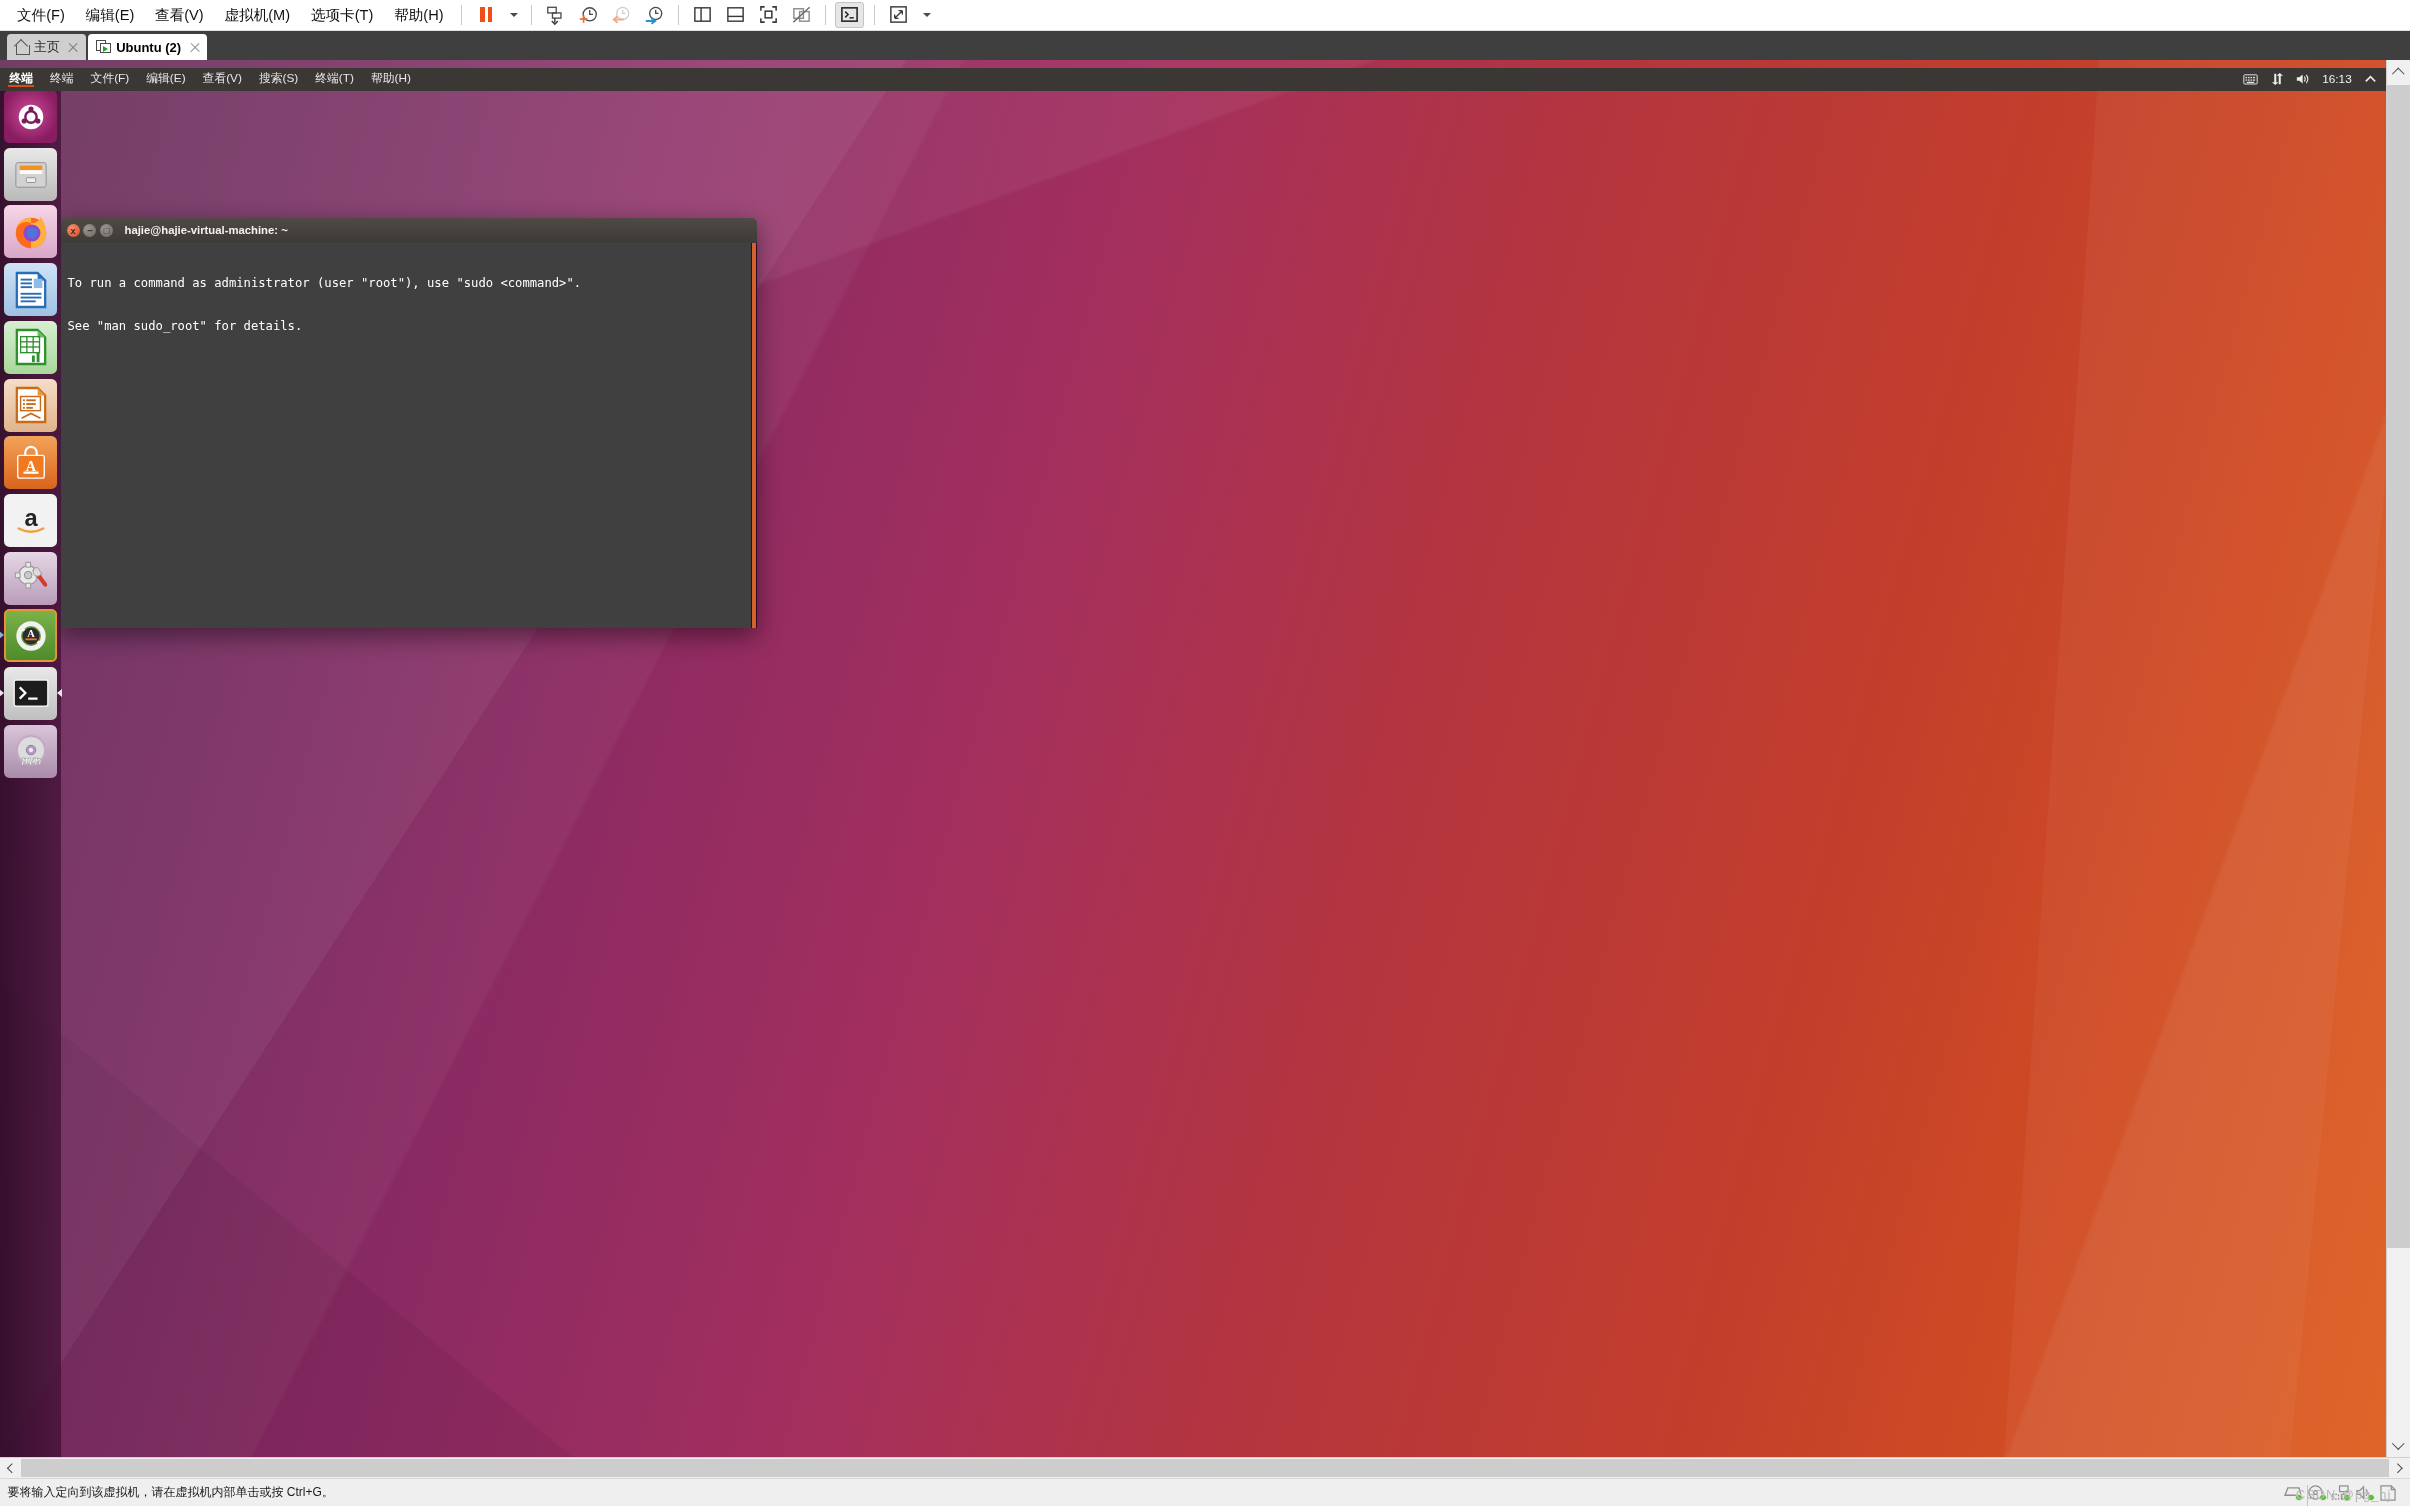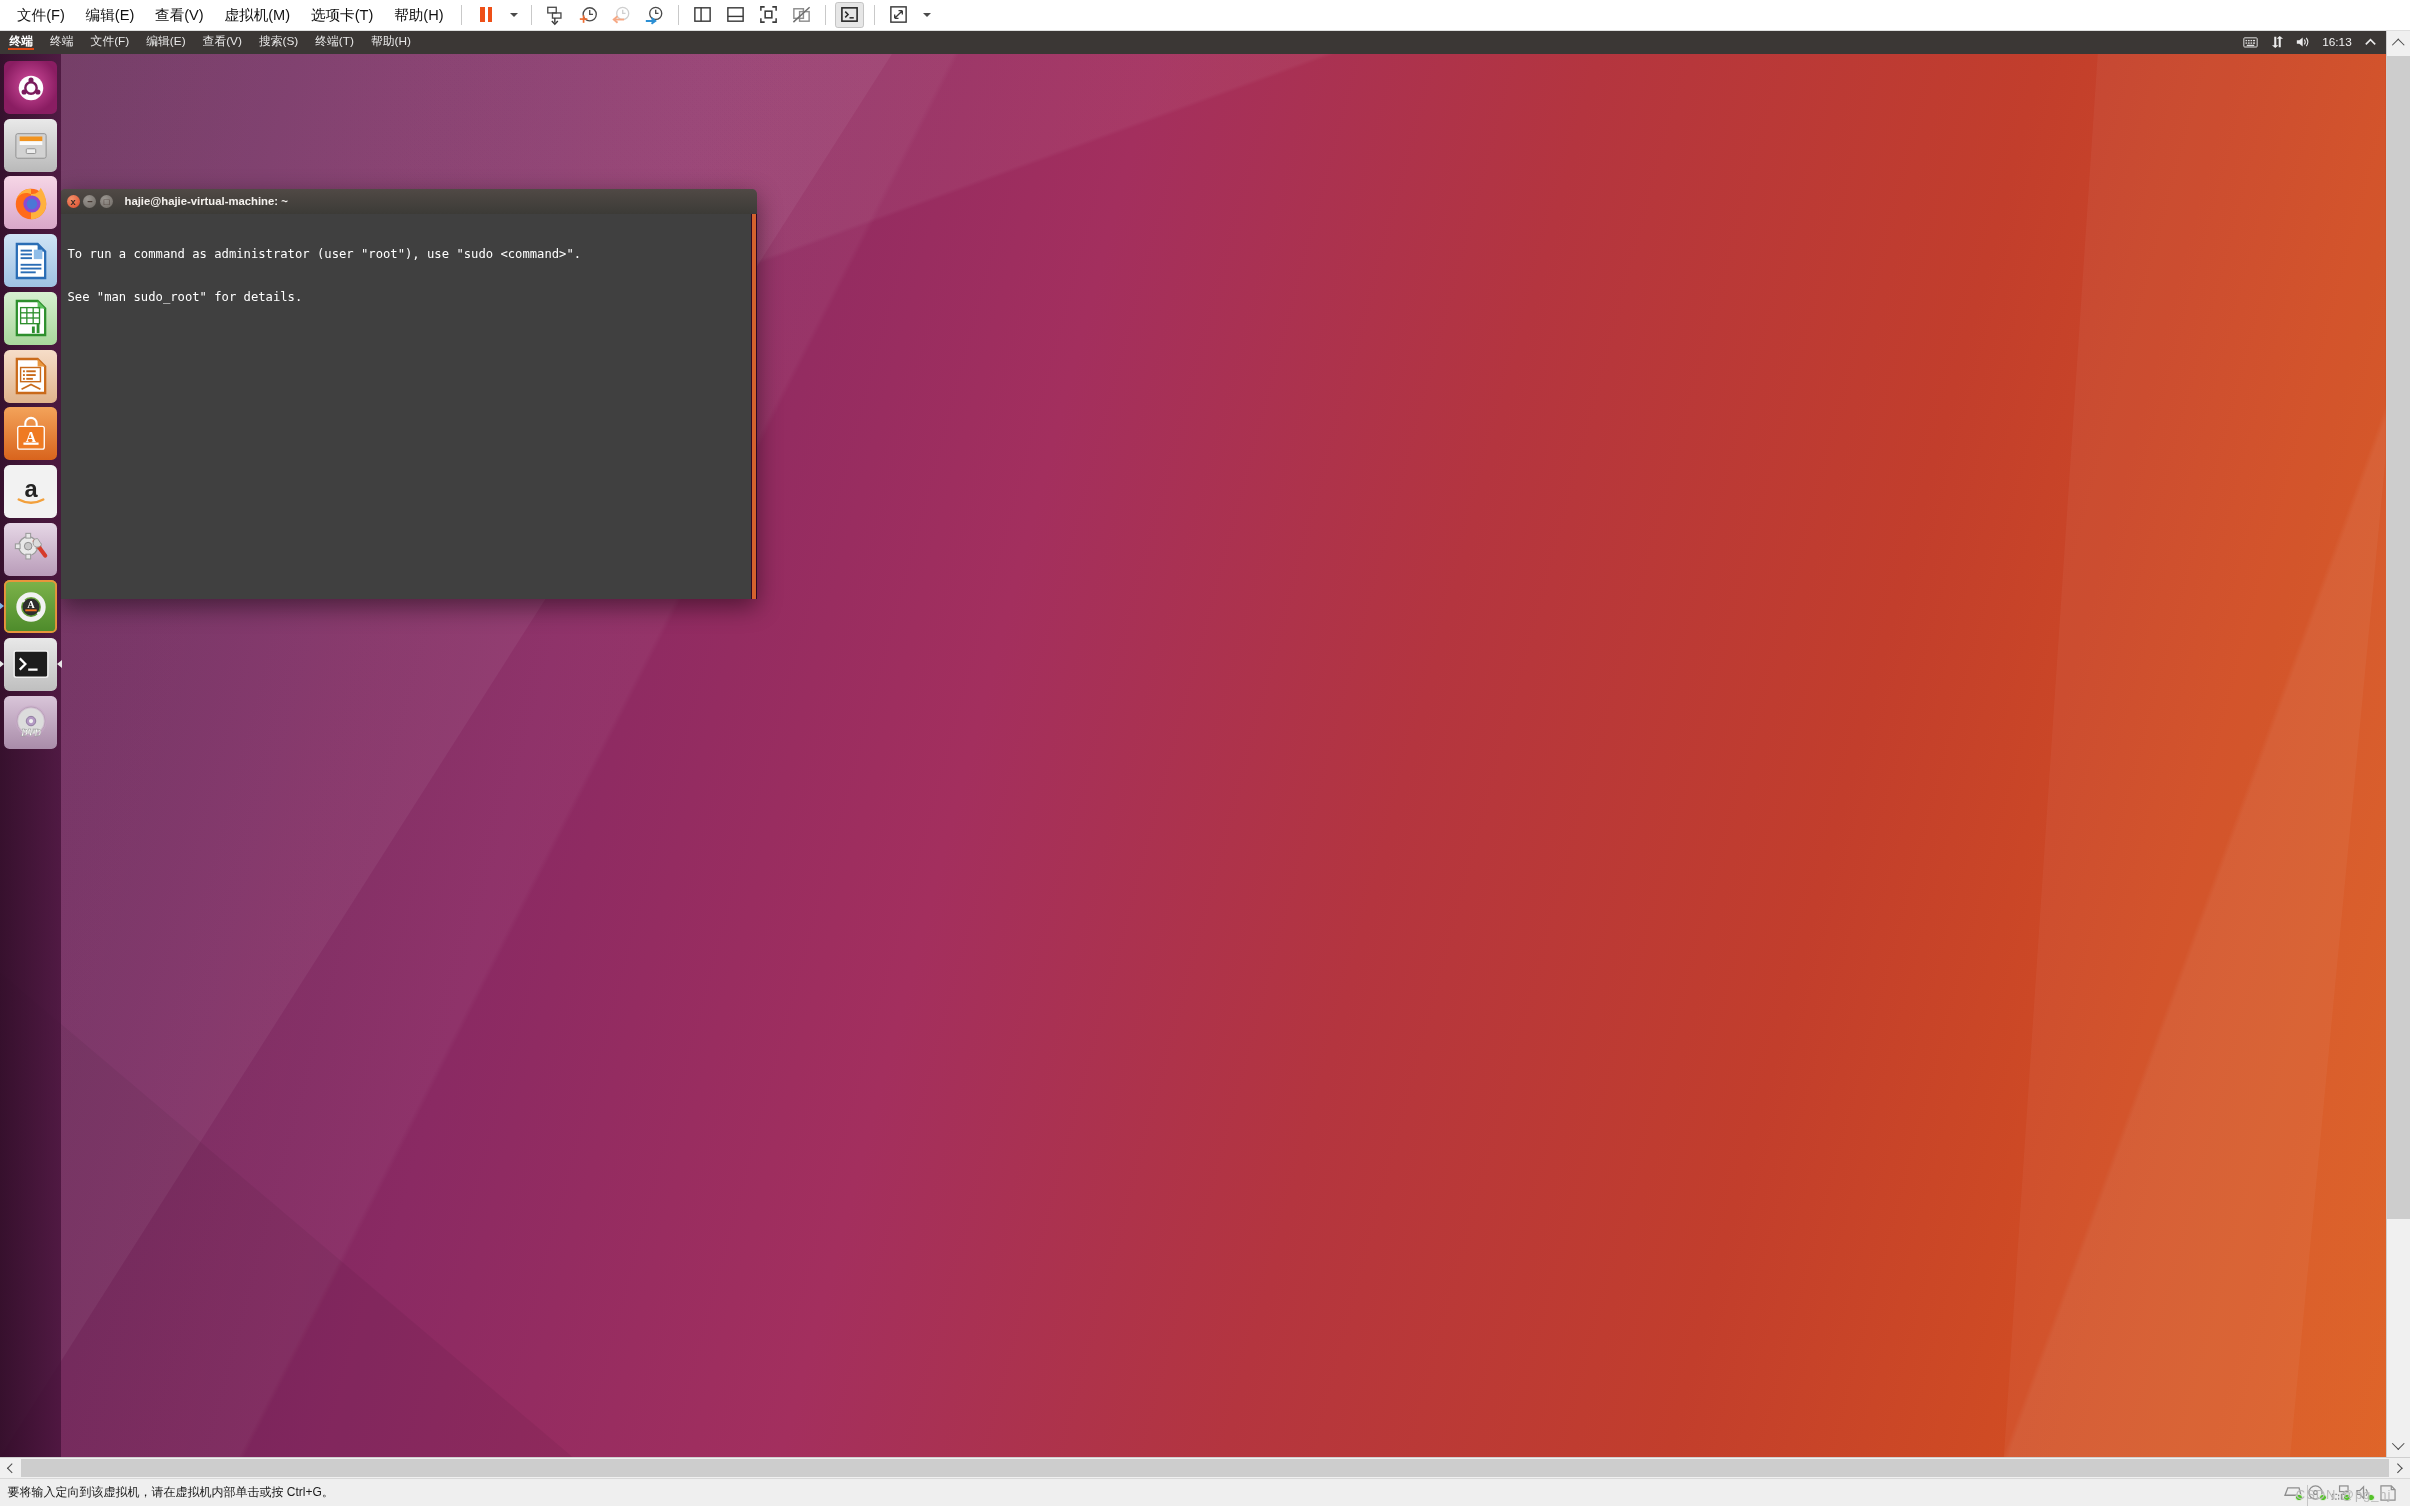--- a/index.html
+++ b/index.html
@@ -113,21 +113,21 @@
   .wp-facet1 { position:absolute; left:0; top:0; width:100%; height:100%;
       background:linear-gradient(to bottom right, rgba(255,255,255,0.055) 0%, rgba(255,255,255,0.055) 50%, rgba(0,0,0,0) 50.2%);
       clip-path:polygon(0% 0%, 38% 0%, 0% 100%); }
   .wp-facet2 { position:absolute; inset:0;
       background:rgba(255,255,255,0.045);
       clip-path:polygon(88% 0%, 100% 0%, 100% 30%, 96% 100%, 84% 100%); }
   .wp-facet3 { position:absolute; inset:0; background:rgba(0,0,0,0.05);
       clip-path:polygon(0% 66%, 24% 100%, 0% 100%); }
 
   
-  .upanel { position:absolute; left:0; top:0; right:0; height:22.6px; background:#3b3735;
+  .upanel { position:absolute; left:0; top:8px; right:0; height:22.6px; background:#3b3735;
             display:flex; align-items:center; z-index:20; }
   .upanel-app { color:#fff; font-size:11.8px; font-weight:bold; padding:0 8.5px 0 9.4px; position:relative;}
   .upanel-app::after{content:"";position:absolute;left:7.5px;right:7.5px;bottom:0;height:1.9px;background:#dd4814;}
   .upanel-menu { color:#e8e8e8; font-size:11.8px; padding:0 8.5px; white-space:nowrap;}
   .upanel-right { margin-left:auto; display:flex; align-items:center; gap:11.3px; padding-right:7.5px;}
   .uclock { color:#f2f2f2; font-size:11.8px; }
   .pi { width:15px; height:14px; position:relative; }
 
   
   .launcher { position:absolute; left:0; top:22.6px; bottom:0; width:61px;
@@ -272,20 +272,36 @@
       <svg width="21" height="21" viewBox="0 0 22 22">
         <rect x="3" y="3" width="16" height="16" fill="none" stroke="#3a3a3a" stroke-width="1.5"></rect>
         <path d="M7 15 L15 7 M15 7 H11 M15 7 V11 M7 15 H11 M7 15 V11" fill="none" stroke="#3a3a3a" stroke-width="1.4"></path>
       </svg>
     </div>
     <div class="tbtn" style="width:17px">
       <div class="caret"></div>
     </div>
   </div>
 
+  <div class="tabstrip">
+    <div class="tab inactive">
+      <div class="home-ico"></div>
+      <span class="tab-label">主页</span>
+      <div class="tab-x"></div>
+    </div>
+    <div class="tab active">
+      <div class="vm-ico">
+        <div class="sq1"></div>
+          <div class="sq2"></div>
+          <div class="tri"></div>
+      </div>
+      <span class="tab-label">Ubuntu (2)</span>
+      <div class="tab-x"></div>
+    </div>
+  </div>
 
   <div class="vmwrap">
     <div class="vmrow">
       <div class="guest">
 
         <div class="ubuntu">
           <div class="wallpaper">
             <div class="wp-facet1"></div>
               <div class="wp-facet2"></div>
               <div class="wp-facet3"></div>

